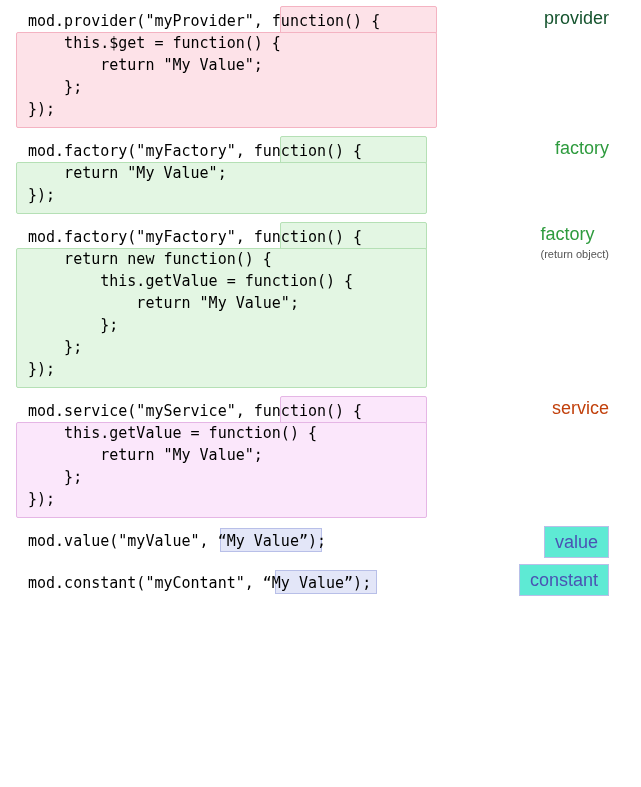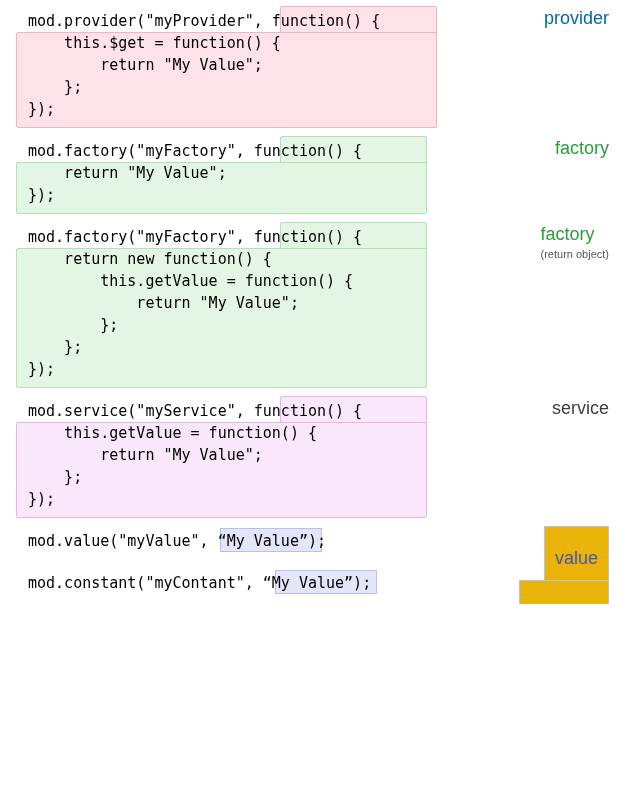--- a/index.html
+++ b/index.html
@@ -31,41 +31,41 @@
     font-family: "Helvetica Neue", Arial, sans-serif;
     z-index: 2;
     line-height: 20px;
   }
   .label .sub {
     font-size: 11px;
     color: #555;
     display: block;
     text-align: left;
   }
-  .lbl-provider { color: #0369a1; }
+  .lbl-provider { color: #14532d; }
   .lbl-factory  { color: #2e9b3e; }
-  .lbl-service  { color: #404040; }
+  .lbl-service  { color: #c2410c; }
   .hl {
     position: absolute;
     z-index: 0;
     border-radius: 2px;
   }
   .hl-pink   { background: #fde2e8; border: 1px solid #f4b3c2; }
   .hl-green  { background: #e3f6e3; border: 1px solid #b5e0b5; }
   .hl-purple { background: #fbe7fb; border: 1px solid #e5b6e5; }
   .valuebox {
     display: inline-block;
     position: absolute;
     right: 32px;
     font-size: 18px;
     font-family: "Helvetica Neue", Arial, sans-serif;
     color: #4a53b3;
-    background: #eab308;
+    background: #5eead4;
     border: 1px solid #b8bfe8;
-    padding: 20px 10px;
+    padding: 4px 10px;
     z-index: 2;
   }
   .inline-blue {
     position: absolute;
     background: #e3e6f8;
     border: 1px solid #b8bfe8;
     z-index: 0;
   }
 </style>
 </head>
@@ -119,15 +119,15 @@
 </div>
 
 <div class="block">
   <div class="inline-blue" style="left:220px; top:8px; width:100px; height:22px;"></div>
   <span class="valuebox" style="top:6px;">value</span>
   <pre class="code">mod.value("myValue", “My Value”);</pre>
 </div>
 
 <div class="block">
   <div class="inline-blue" style="left:275px; top:8px; width:100px; height:22px;"></div>
-  <span class="valuebox" style="top:18px;">constant</span>
+  <span class="valuebox" style="top:2px;">constant</span>
   <pre class="code">mod.constant("myContant", “My Value”);</pre>
 </div>
 
 </body></html>

